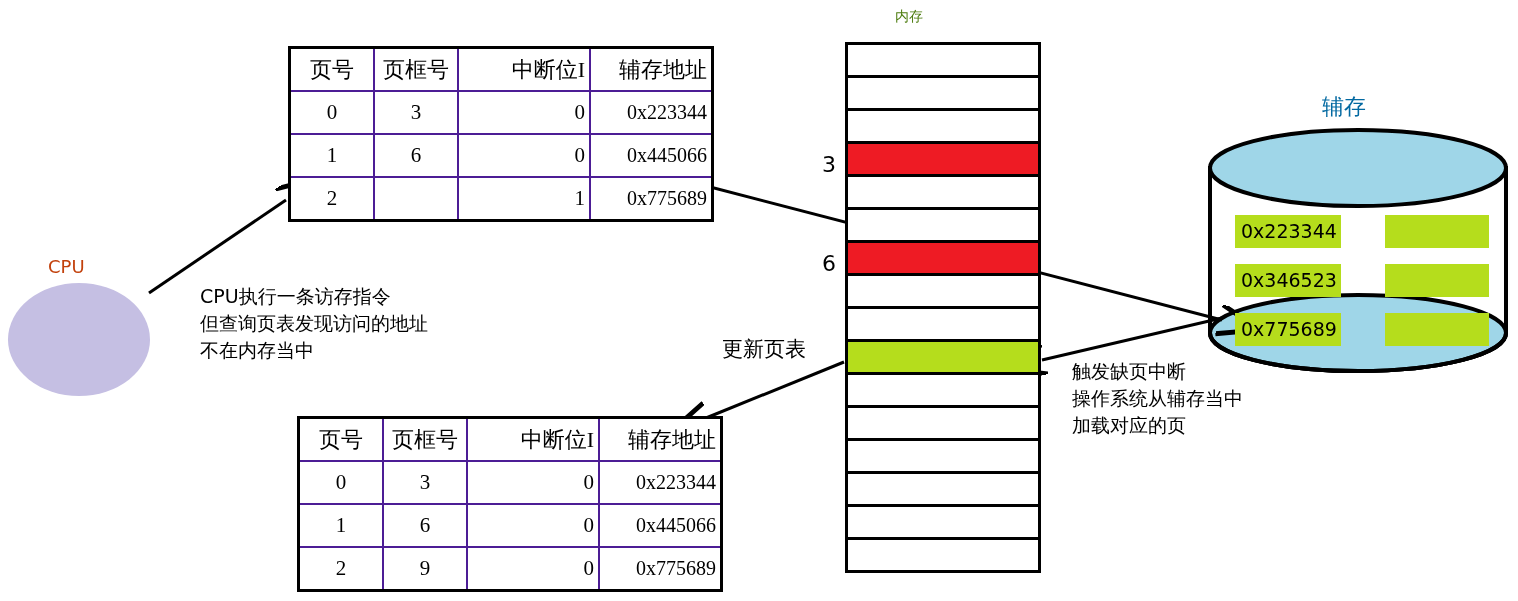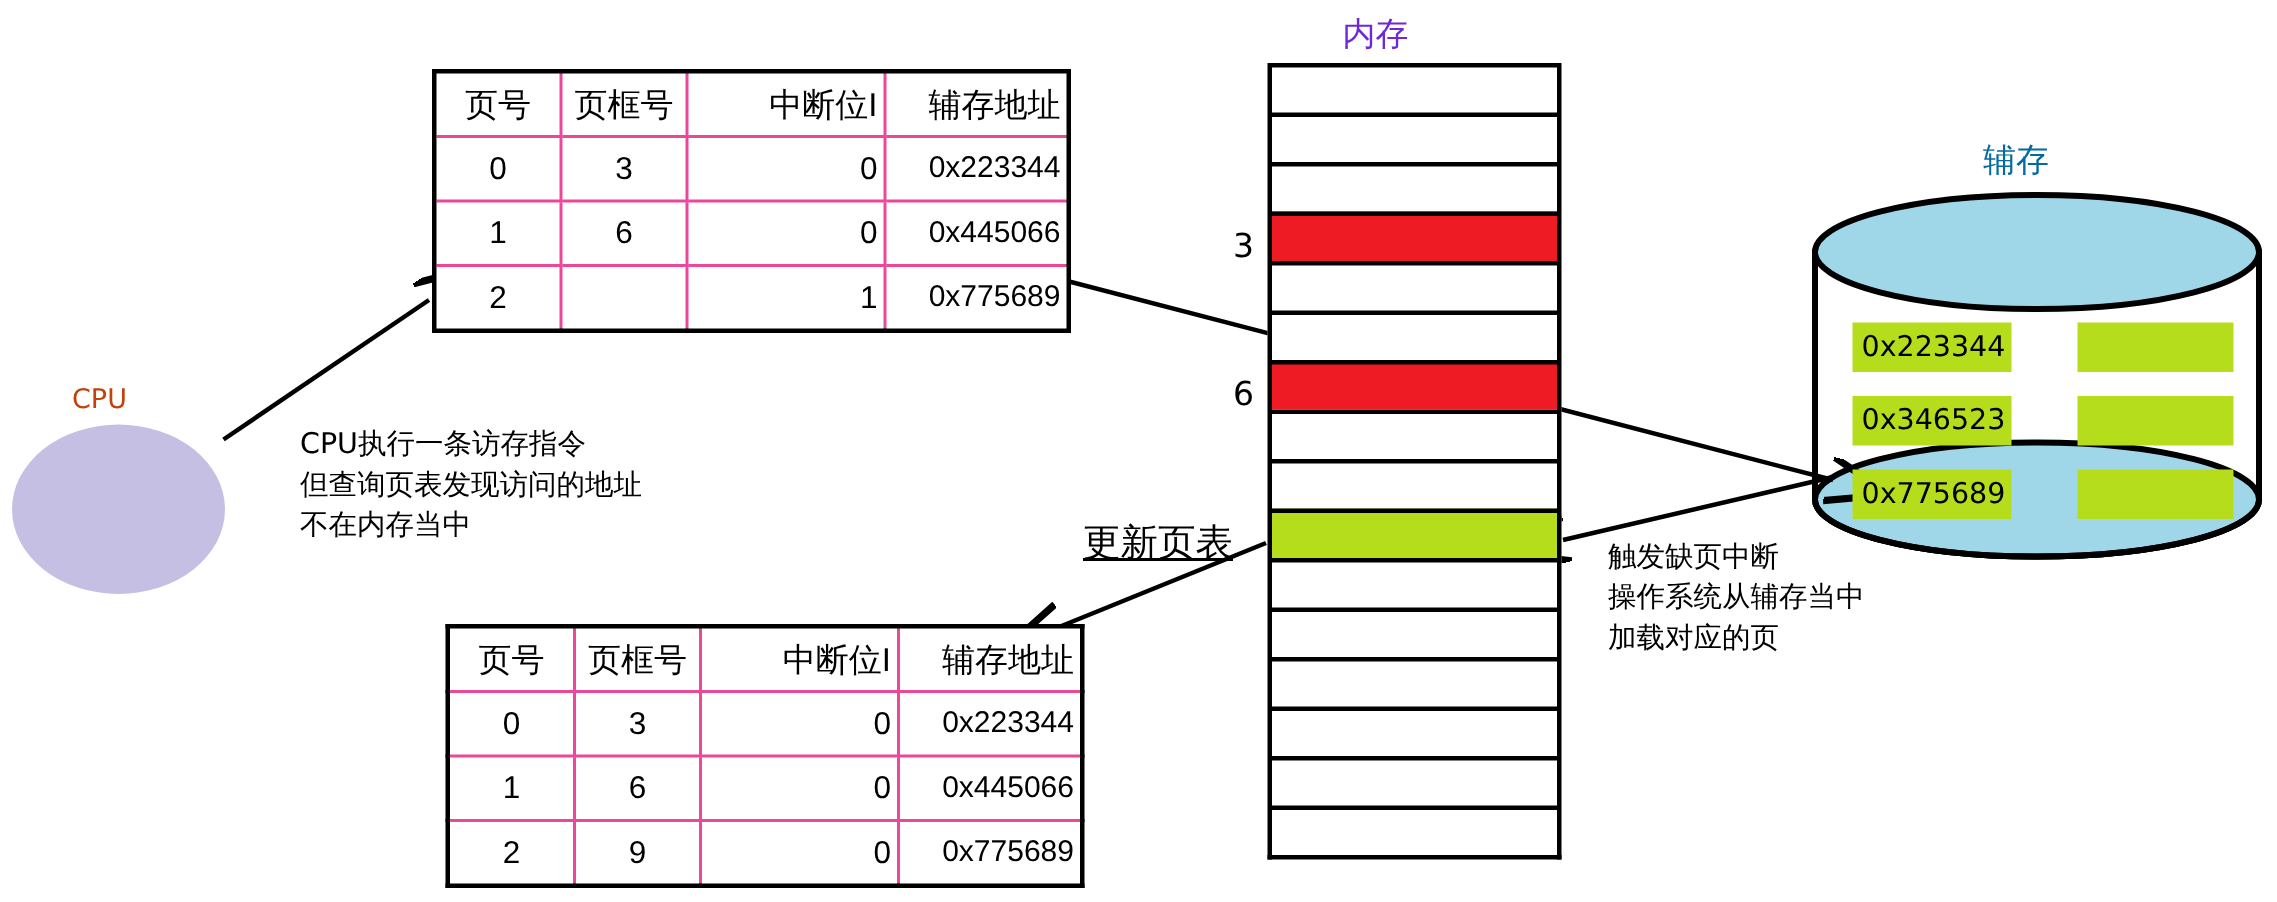--- a/index.html
+++ b/index.html
@@ -27,28 +27,28 @@
   }
 
   
   .ptable {
     position: absolute;
     border-collapse: collapse;
     background: #fff;
     border: 3px solid #000;
   }
   .ptable td {
-    border: 2px solid #ec4899;
+    border: 2px solid #4c1d95;
     text-align: center;
     font-size: 21px;
     color: #000;
     height: 41px;
     padding: 0 4px;
     white-space: nowrap;
-    font-family: Liberation Sans, sans-serif;
+    font-family: Liberation Serif, serif;
   }
   .ptable td.head {
     font-size: 22px;
   }
   .ptable td.c0 { width: 74px; }
   .ptable td.c1 { width: 74px; }
   .ptable td.c2 { width: 122px; text-align: right; }
   .ptable td.c3 { width: 112px; text-align: right; }
   .ptable td.addr { font-size: 20px; }
   .red-val { color: #ee1b24; }
@@ -72,22 +72,22 @@
     top: 256px;
     font-size: 18px;
     color: #c2410c;
   }
 
   
   #memory-title {
     position: absolute;
     left: 895px;
     top: 8px;
-    font-size: 22px;
-    color: #6d28d9;
+    font-size: 14px;
+    color: #4d7c0f;
   }
   #memory-column {
     position: absolute;
     left: 845px;
     top: 42px;
     width: 190px;
     border: 3px solid #000;
     border-top: none;
     border-bottom: 3px solid #000;
     background: #fff;
@@ -137,21 +137,21 @@
   
   .note {
     position: absolute;
     font-size: 19px;
     line-height: 27px;
     color: #000;
     white-space: pre;
   }
   #note-cpu     { left: 200px; top: 283px; }
   #note-fault   { left: 1072px; top: 358px; }
-  #note-update  { left: 722px; top: 348px; font-size: 25px; text-decoration: underline; }
+  #note-update  { left: 722px; top: 336px; font-size: 21px; }
 </style>
 </head>
 <body>
 
 <div id="canvas">
 
   <svg class="svg-layer" viewBox="0 0 1518 601">
     <defs>
       <marker id="ah" markerWidth="14" markerHeight="14" refX="1" refY="5" orient="auto" markerUnits="strokeWidth">
         <path d="M0,0 L14,5 L0,10" fill="none" stroke="#000" stroke-width="1.6"></path>

